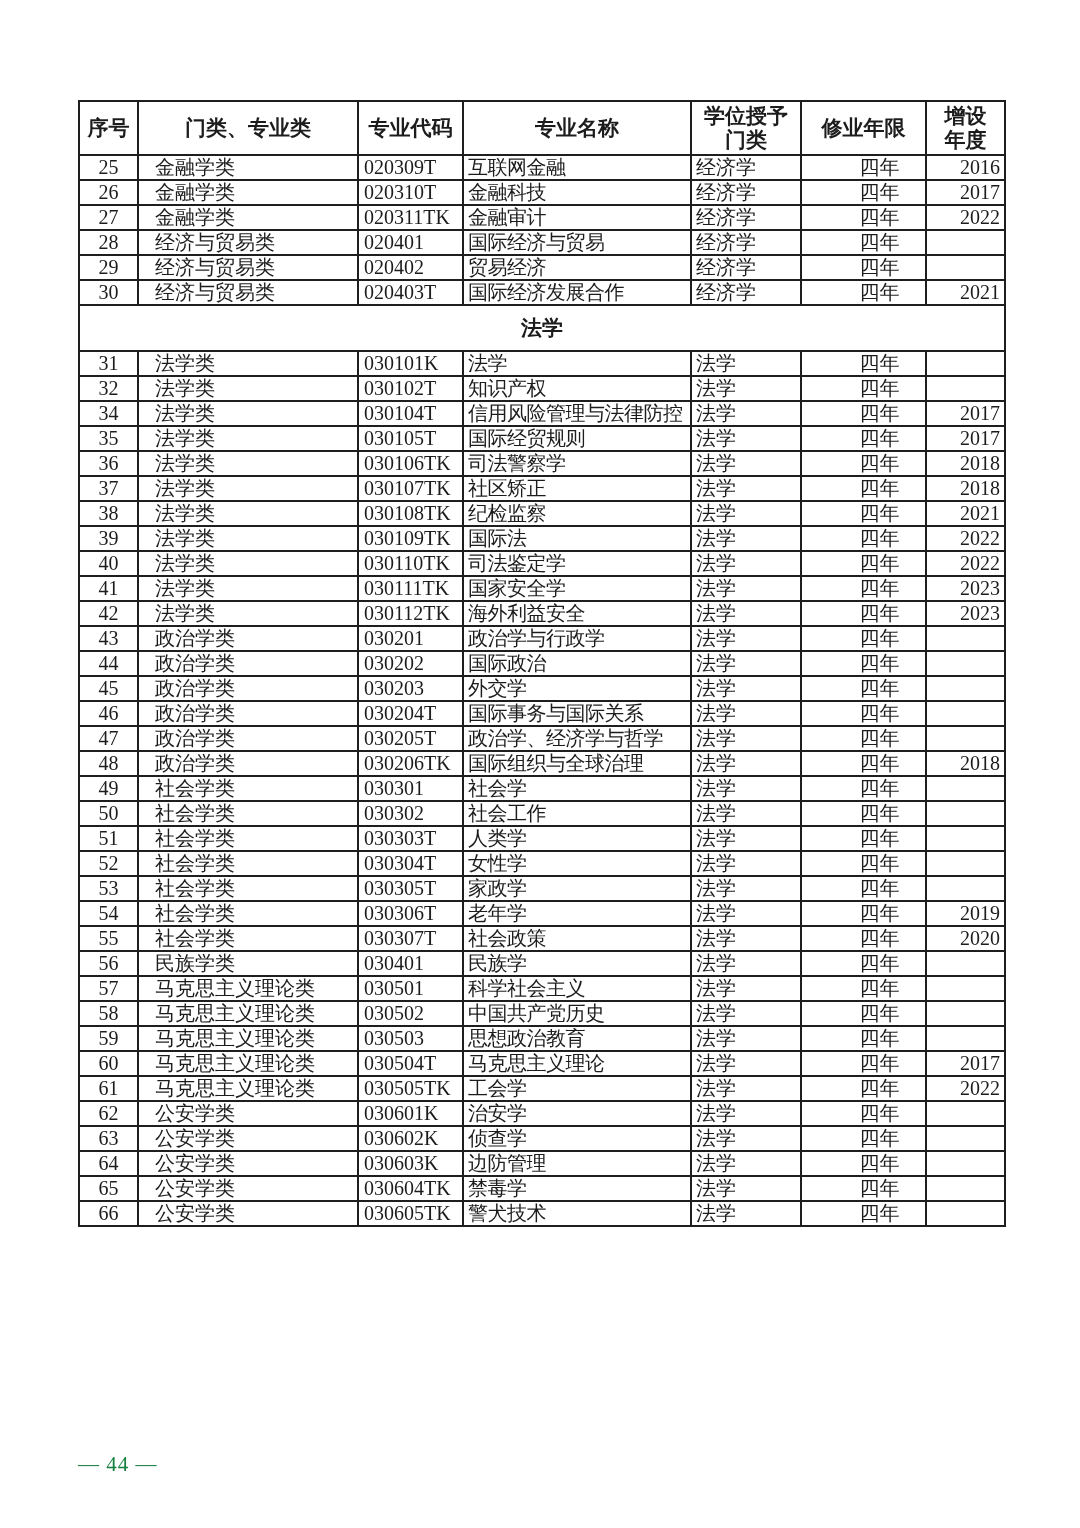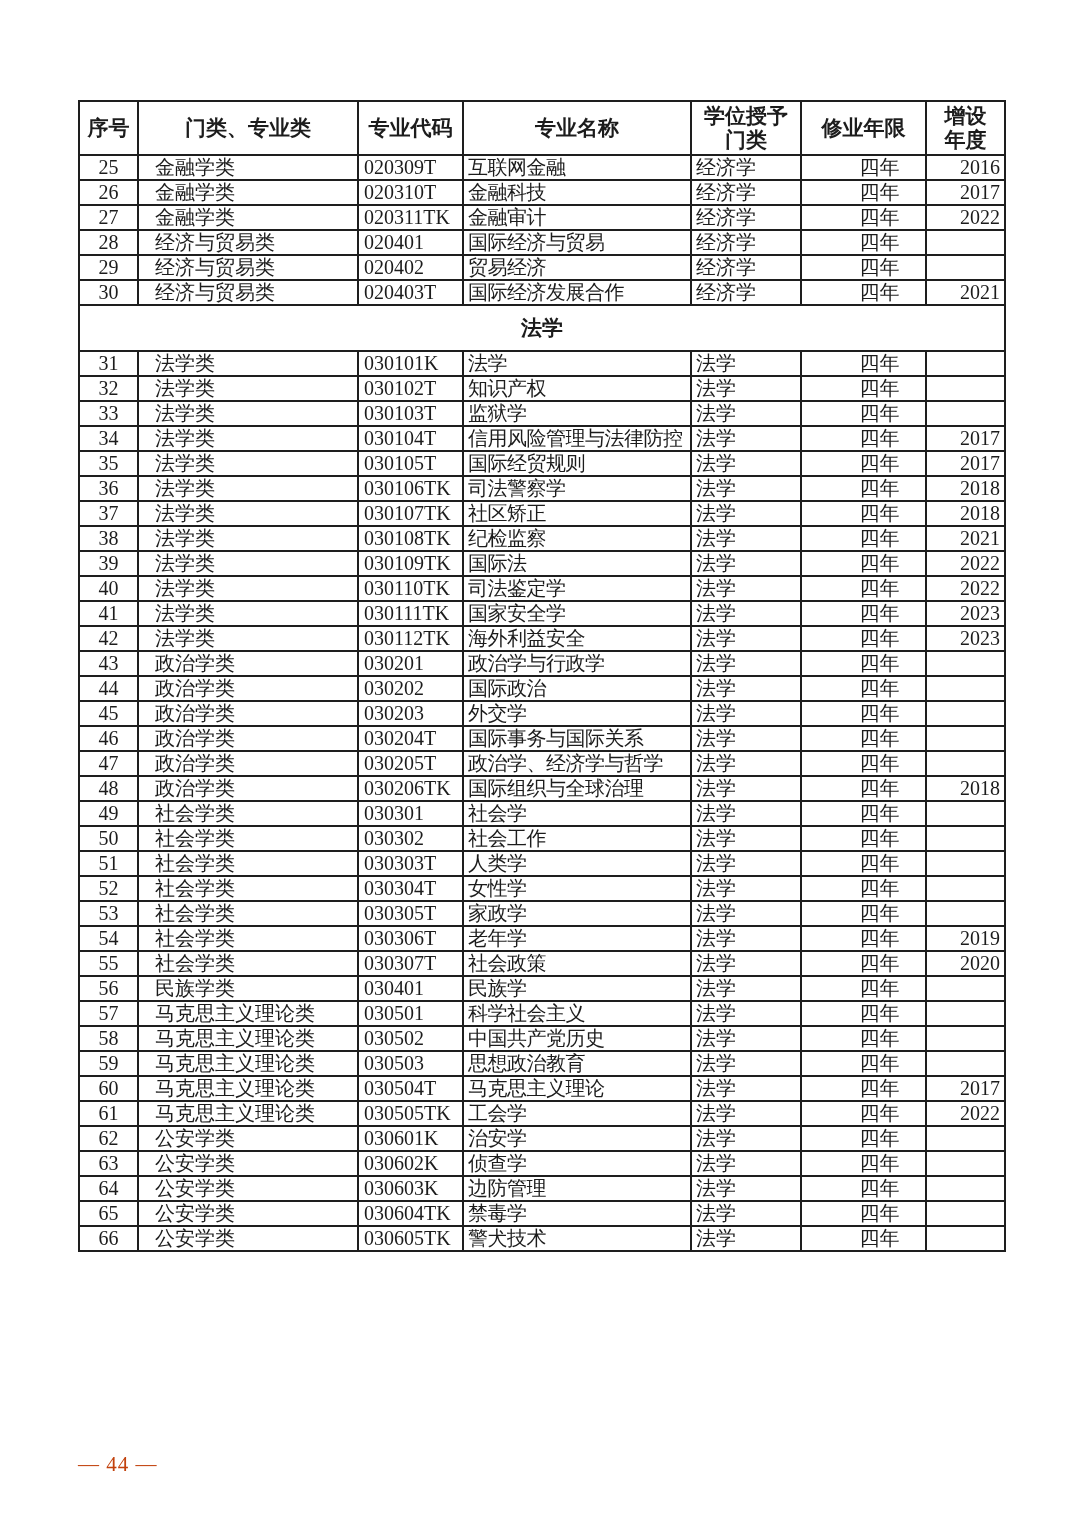--- a/index.html
+++ b/index.html
@@ -59,21 +59,21 @@
   td.section-cell {
     text-align: center;
     font-weight: bold;
     font-size: 21px;
   }
   .page-footer {
     position: absolute;
     left: 78px;
     top: 1452px;
     font-size: 21px;
-    color: #c2410c;
+    color: #15803d;
     letter-spacing: 1px;
   }
 </style>
 </head>
 <body>
 
 <div class="page">
 
   <table class="majors">
     <colgroup>
@@ -168,29 +168,20 @@
         <tr>
           <td class="c0">32</td>
           <td class="c1">法学类</td>
           <td class="c2">030102T</td>
           <td class="c3">知识产权</td>
           <td class="c4">法学</td>
           <td class="c5">四年</td>
           <td class="c6"></td>
         </tr>
         <tr>
-          <td class="c0">33</td>
-          <td class="c1">法学类</td>
-          <td class="c2">030103T</td>
-          <td class="c3">监狱学</td>
-          <td class="c4">法学</td>
-          <td class="c5">四年</td>
-          <td class="c6"></td>
-        </tr>
-        <tr>
           <td class="c0">34</td>
           <td class="c1">法学类</td>
           <td class="c2">030104T</td>
           <td class="c3">信用风险管理与法律防控</td>
           <td class="c4">法学</td>
           <td class="c5">四年</td>
           <td class="c6">2017</td>
         </tr>
         <tr>
           <td class="c0">35</td>

